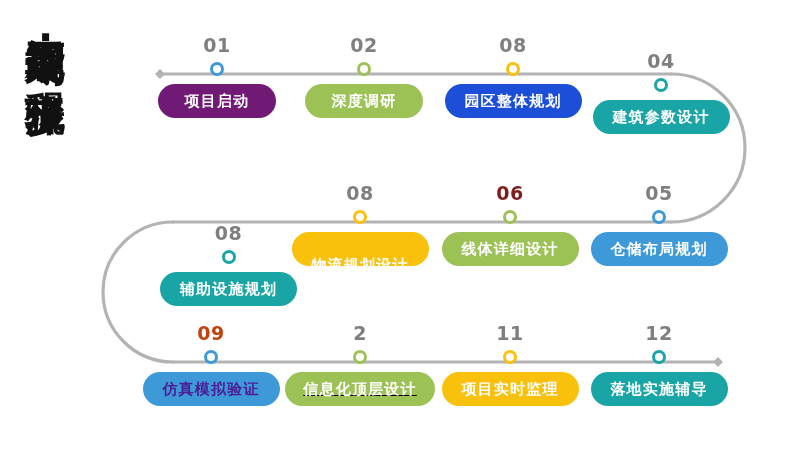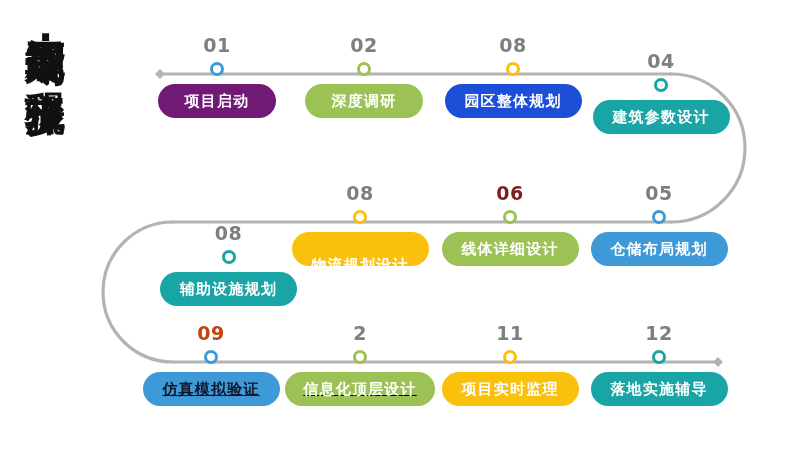--- a/index.html
+++ b/index.html
@@ -177,21 +177,21 @@
         <div class="step-number" style="color: rgb(127, 127, 127);">08</div>
         <div class="step-node" style="border-color: rgb(25, 165, 165);"></div>
         <div class="step-pill" style="background: rgb(25, 165, 165); width: 137px;">
           <span class="step-pill-label" style="color: rgb(255, 255, 255);">辅助设施规划</span>
         </div>
       </div>
       <div class="step" style="left: 142.5px; top: 324px; width: 137px;">
         <div class="step-number" style="color: #c2410c;">09</div>
         <div class="step-node" style="border-color: rgb(61, 153, 216);"></div>
         <div class="step-pill" style="background: rgb(61, 153, 216); width: 137px;">
-          <span class="step-pill-label" style="color: #0f172a; text-decoration: underline;">仿真模拟验证</span>
+          <span class="step-pill-label" style="color: #4c1d95;">仿真模拟验证</span>
         </div>
       </div>
       <div class="step" style="left: 285px; top: 324px; width: 150px;">
         <div class="step-number" style="color: rgb(127, 127, 127);">2</div>
         <div class="step-node" style="border-color: rgb(156, 193, 85);"></div>
         <div class="step-pill" style="background: rgb(156, 193, 85); width: 150px; text-decoration: underline;">
           <span class="step-pill-label" style="color: rgb(255, 255, 255);">信息化顶层设计</span>
         </div>
       </div>
       <div class="step" style="left: 441.5px; top: 324px; width: 137px;">

